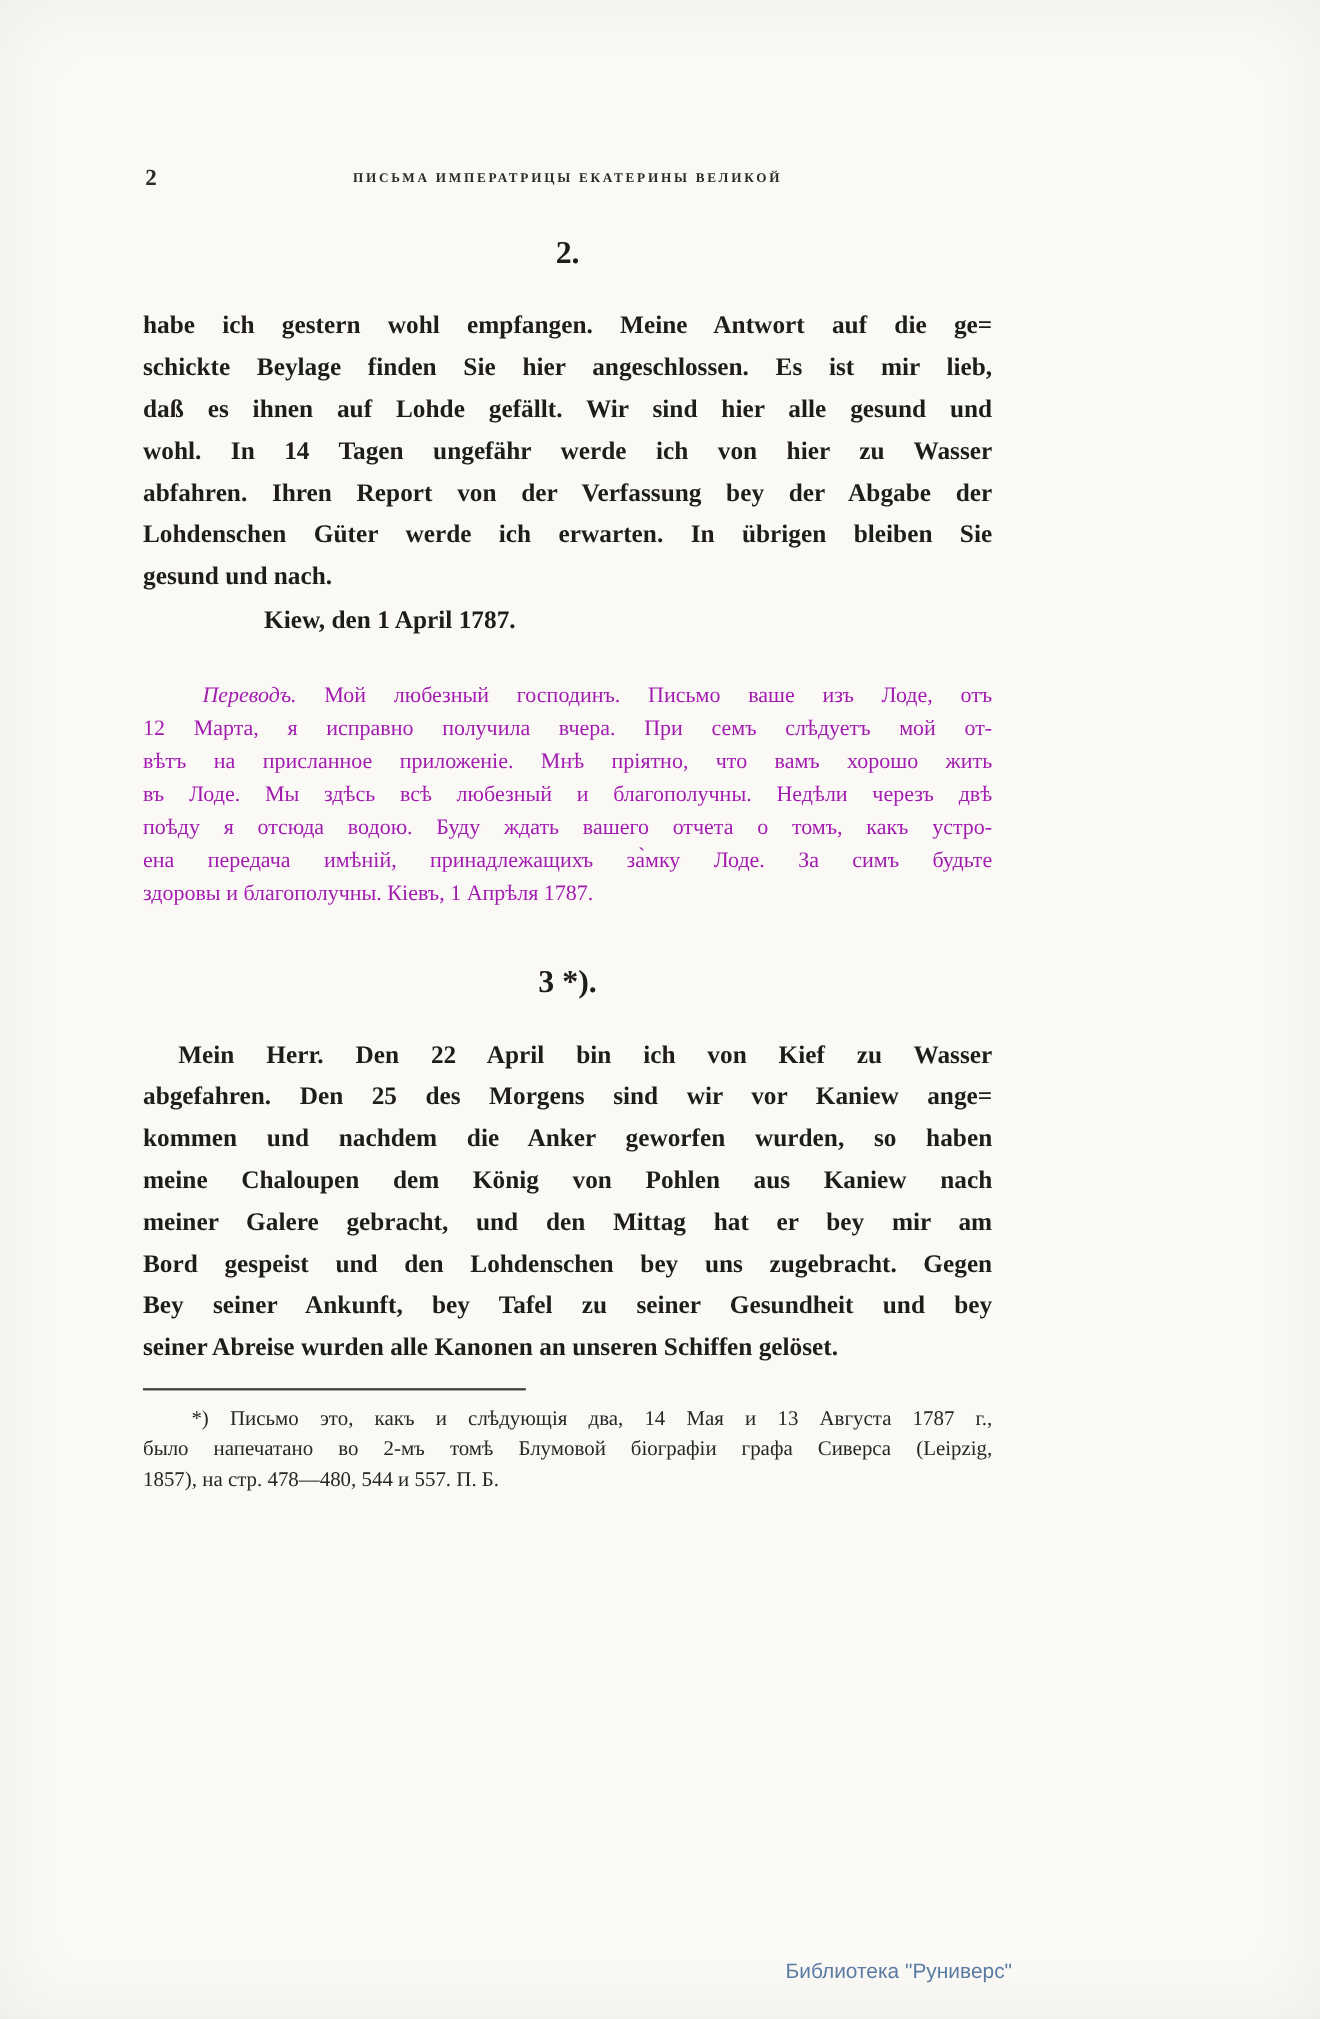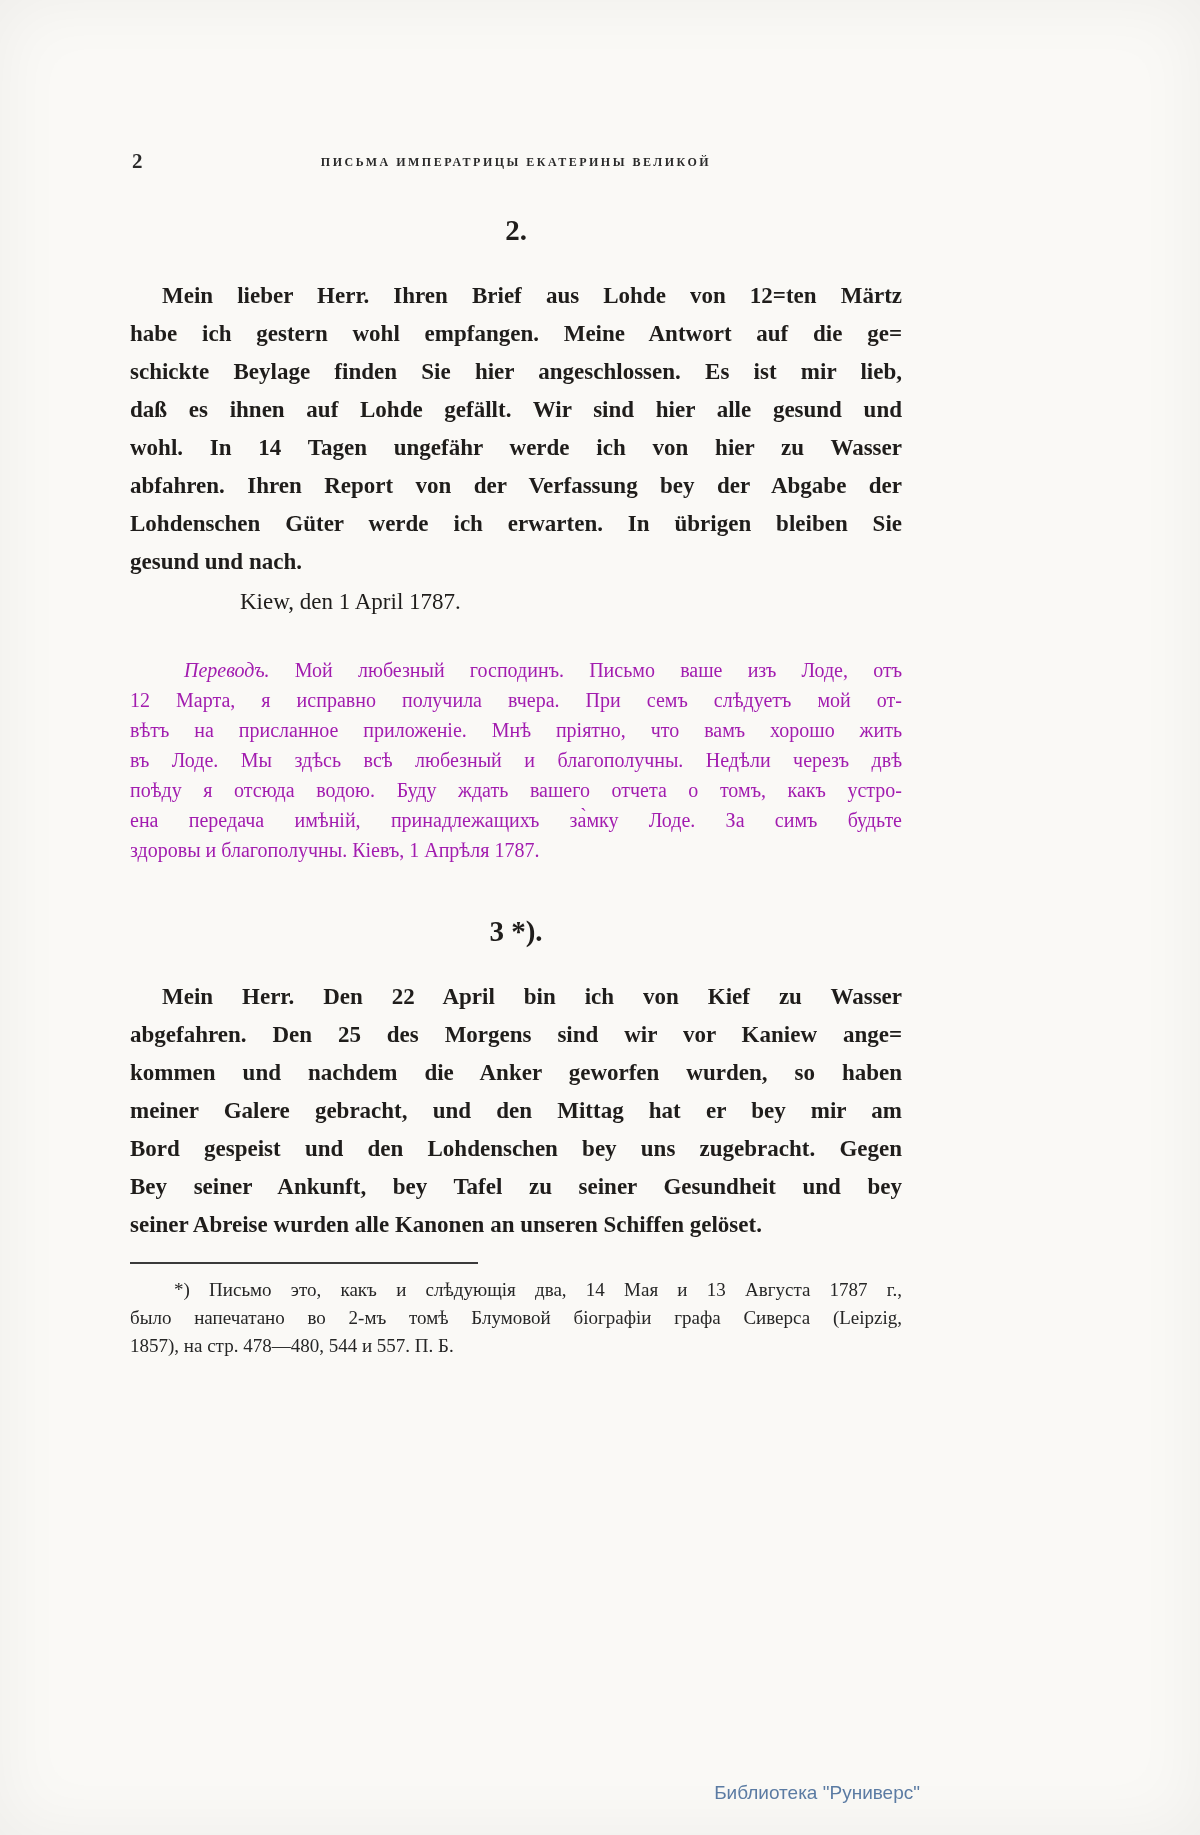--- a/index.html
+++ b/index.html
@@ -59,21 +59,21 @@
   .jline {
     text-align: justify;
     text-align-last: justify;
   }
   .jline.last { text-align-last: left; }
   .indent { text-indent: 32px; }
   .dateline {
     margin-top: 8px;
     margin-left: 110px;
     font-size: 23px;
-    font-weight: normal;
+    font-weight: bold;
     color: #1f1d1b;
   }
   .russian-text {
     margin-top: 40px;
     font-size: 20px;
     line-height: 30px;
     color: #a21caf;
   }
   .indent-tr { text-indent: 54px; }
   .it { font-style: italic; }
@@ -107,21 +107,20 @@
 
     <header class="page-header">
       <span class="page-number">2</span>
       <span class="running-title">ПИСЬМА ИМПЕРАТРИЦЫ ЕКАТЕРИНЫ ВЕЛИКОЙ</span>
     </header>
 
     <section>
       <h2 class="letter-heading">2.</h2>
 
       <div class="german-text">
-        <div class="jline indent">Mein lieber Herr. Ihren Brief aus Lohde von 12=ten Märtz</div>
         <div class="jline">habe ich gestern wohl empfangen. Meine Antwort auf die ge=</div>
         <div class="jline">schickte Beylage finden Sie hier angeschlossen. Es ist mir lieb,</div>
         <div class="jline">daß es ihnen auf Lohde gefällt. Wir sind hier alle gesund und</div>
         <div class="jline">wohl. In 14 Tagen ungefähr werde ich von hier zu Wasser</div>
         <div class="jline">abfahren. Ihren Report von der Verfassung bey der Abgabe der</div>
         <div class="jline">Lohdenschen Güter werde ich erwarten. In übrigen bleiben Sie</div>
         <div class="jline last">gesund und nach.</div>
       </div>
 
       <div class="dateline">Kiew, den 1 April 1787.</div>
@@ -140,20 +139,21 @@
       </div>
     </section>
 
     <section>
       <h2 class="letter-heading mt-lg">3 *).</h2>
 
       <div class="german-text">
         <div class="jline indent">Mein Herr. Den 22 April bin ich von Kief zu Wasser</div>
         <div class="jline">abgefahren. Den 25 des Morgens sind wir vor Kaniew ange=</div>
         <div class="jline">kommen und nachdem die Anker geworfen wurden, so haben</div>
+        <div class="jline">meine Chaloupen dem König von Pohlen aus Kaniew nach</div>
         <div class="jline">meiner Galere gebracht, und den Mittag hat er bey mir am</div>
         <div class="jline">Bord gespeist und den Lohdenschen bey uns zugebracht. Gegen</div>
         <div class="jline">Bey seiner Ankunft, bey Tafel zu seiner Gesundheit und bey</div>
         <div class="jline last">seiner Abreise wurden alle Kanonen an unseren Schiffen gelöset.</div>
       </div>
     </section>
 
     <footer>
       <div class="footnote-rule"></div>
       <div class="footnote-text">

